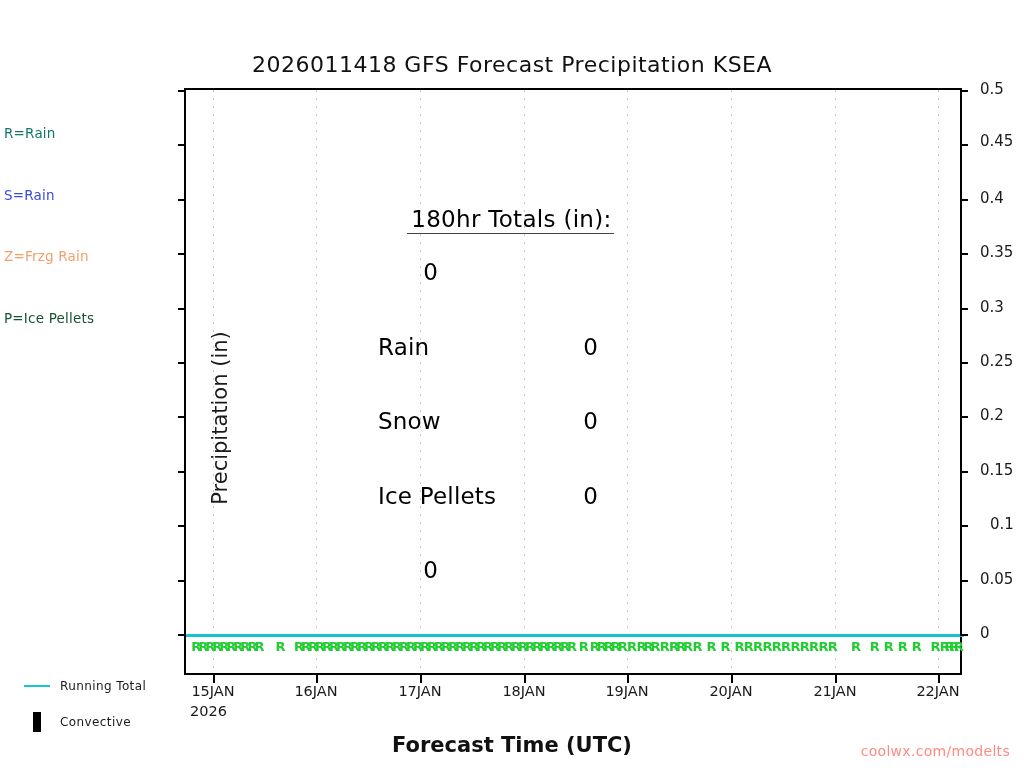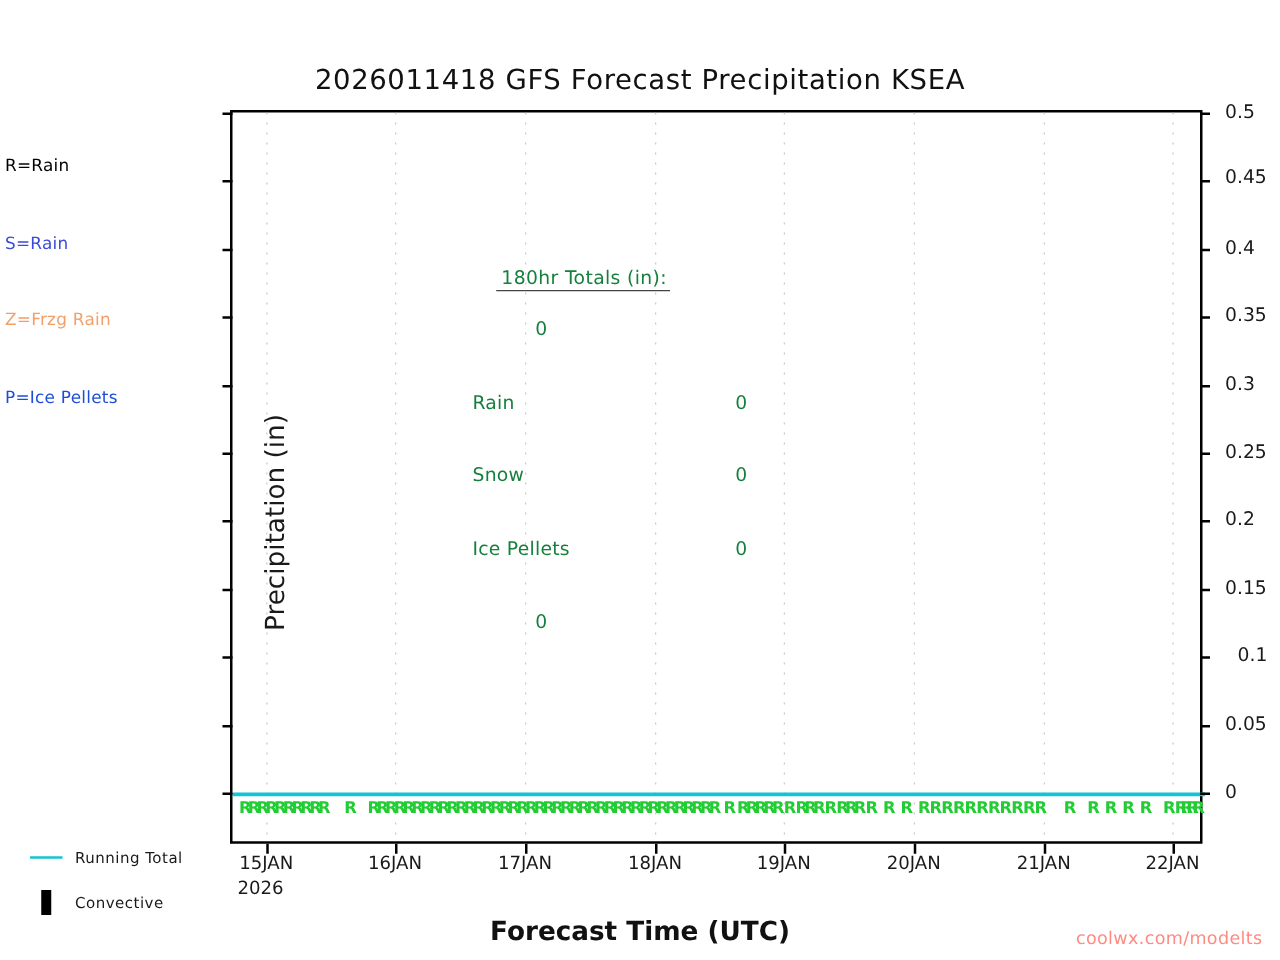--- a/index.html
+++ b/index.html
@@ -117,24 +117,24 @@
     font-size: 21px;
     font-weight: bold;
     color: #111111;
     white-space: pre;
   }
 
   
   #totals-box {
     position: absolute;
     left: 192px;
-    top: 105px;
+    top: 90px;
     width: 260px;
-    font-size: 15px;
-    color: #15803d;
+    font-size: 23px;
+    color: #000000;
     white-space: pre;
   }
   #totals-heading {
     border-bottom: 1.5px solid #444444;
     padding: 0 2px 1px 4px;
     display: inline-block;
     margin-bottom: 1px;
     letter-spacing: 0.3px;
   }
   .totals-row {
@@ -208,24 +208,24 @@
     white-space: pre;
     letter-spacing: 0.3px;
   }
 </style>
 </head>
 <body>
 
 <div id="chart-title">2026011418 GFS Forecast Precipitation KSEA</div>
 
 <div id="ptype-legend">
-  <div style="color:#000000">R=Rain</div>
+  <div style="color:#0f766e">R=Rain</div>
   <div style="color:#3a4bd8">S=Rain</div>
   <div style="color:#f2a06a">Z=Frzg Rain</div>
-  <div style="color:#1d4ed8">P=Ice Pellets</div>
+  <div style="color:#14532d">P=Ice Pellets</div>
 </div>
 
 <div id="plot-frame">
 
   <div class="gridline" style="left:27px"></div>
   <div class="gridline" style="left:130px"></div>
   <div class="gridline" style="left:234px"></div>
   <div class="gridline" style="left:338px"></div>
   <div class="gridline" style="left:441px"></div>
   <div class="gridline" style="left:545px"></div>

